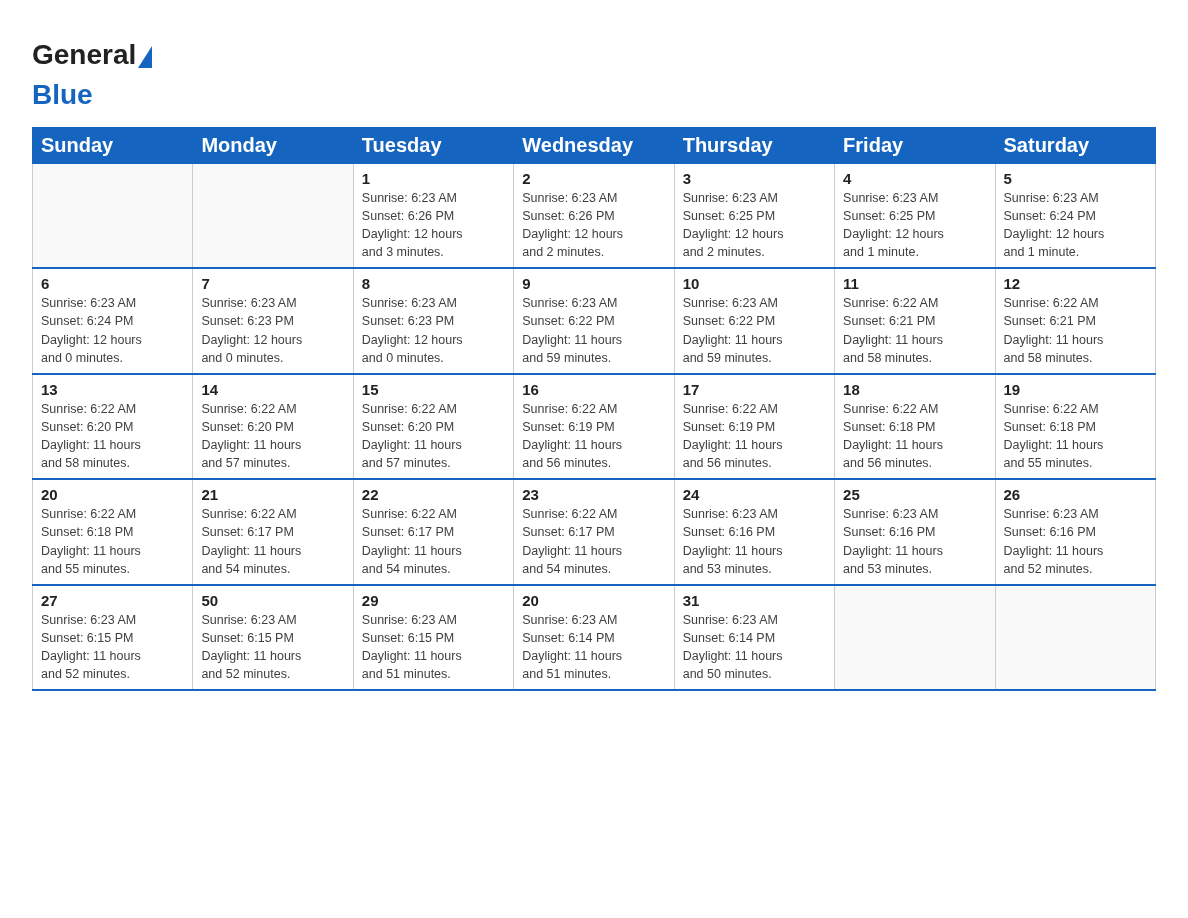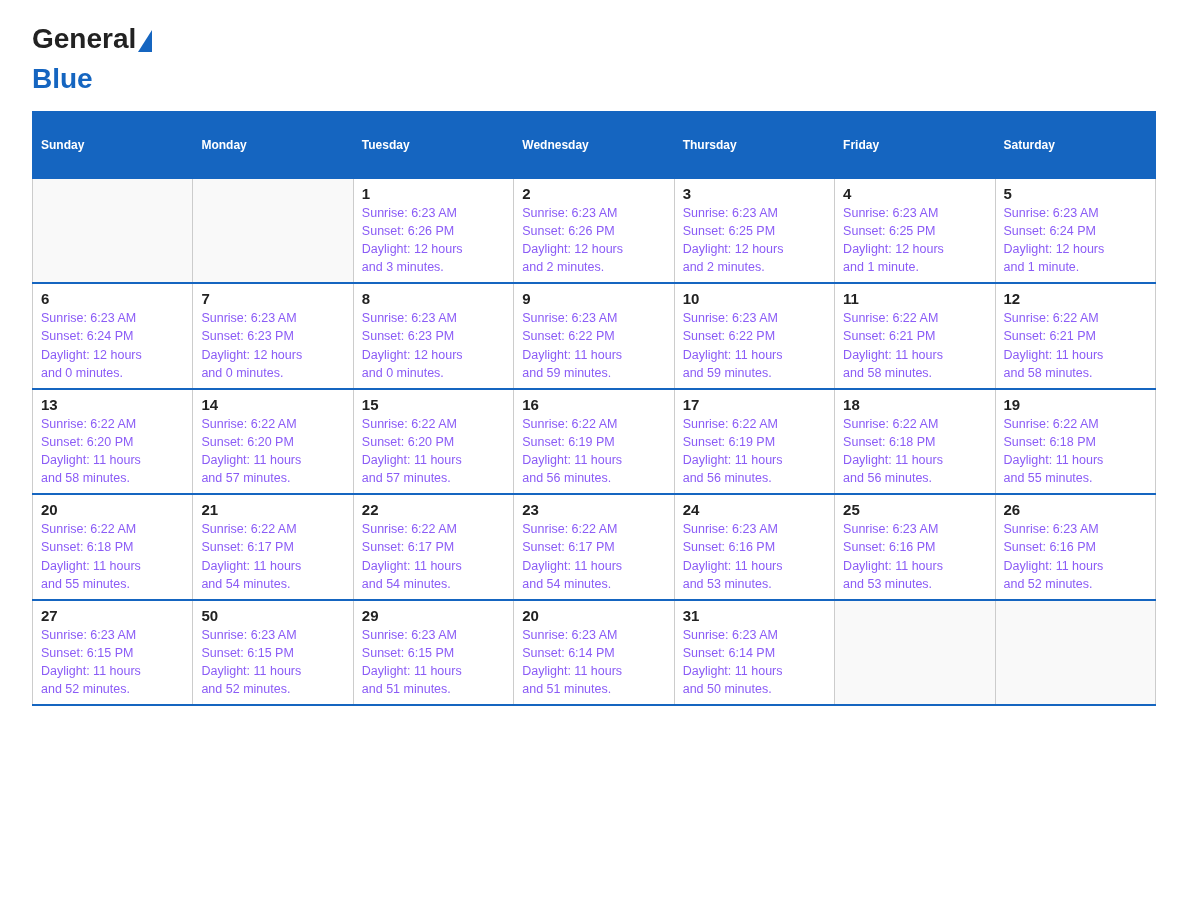--- a/index.html
+++ b/index.html
@@ -35,23 +35,23 @@
       margin-top: 4px;
     }
     table {
       width: 100%;
       border-collapse: collapse;
       table-layout: fixed;
     }
     thead tr th {
       background: #1565c0;
       color: #fff;
-      font-size: 12px;
+      font-size: 20px;
       font-weight: bold;
-      padding: 26px 8px;
+      padding: 6px 8px;
       text-align: left;
       border: 1px solid #1565c0;
     }
     tbody tr td {
       border: 1px solid #ccc;
       vertical-align: top;
       padding: 6px 8px;
       font-size: 13px;
       min-height: 90px;
       height: 100px;
@@ -60,33 +60,33 @@
       border-bottom: 2px solid #1565c0;
     }
     .day-num {
       font-size: 15px;
       font-weight: bold;
       color: #222;
       margin-bottom: 2px;
     }
     .day-info {
       font-size: 12.5px;
-      color: #8b5cf6;
+      color: #404040;
       line-height: 1.45;
     }
     .empty-cell {
       background: #f9f9f9;
     }
   </style>
 </head>
 <body>
 
 <div class="header-row">
   <div class="logo-area">
-  <div style="font-size:28px;font-weight:bold;line-height:1.1;">
+  <div style="font-size:28px;font-weight:bold;line-height:1.1;margin-top:16px;">
     <span style="color:#222;">General</span><span style="display:inline-block;width:0;height:0;border-left:14px solid transparent;border-right:0px solid transparent;border-bottom:22px solid #1565c0;margin:0 1px 0 2px;vertical-align:middle;"></span>
   </div>
   <div style="font-size:28px;font-weight:bold;line-height:1;margin-top:10px;">
     <span style="color:#1565c0;">Blue</span>
   </div>
 </div>
 </div>
 
 <div style="position:relative;">
 </div>

